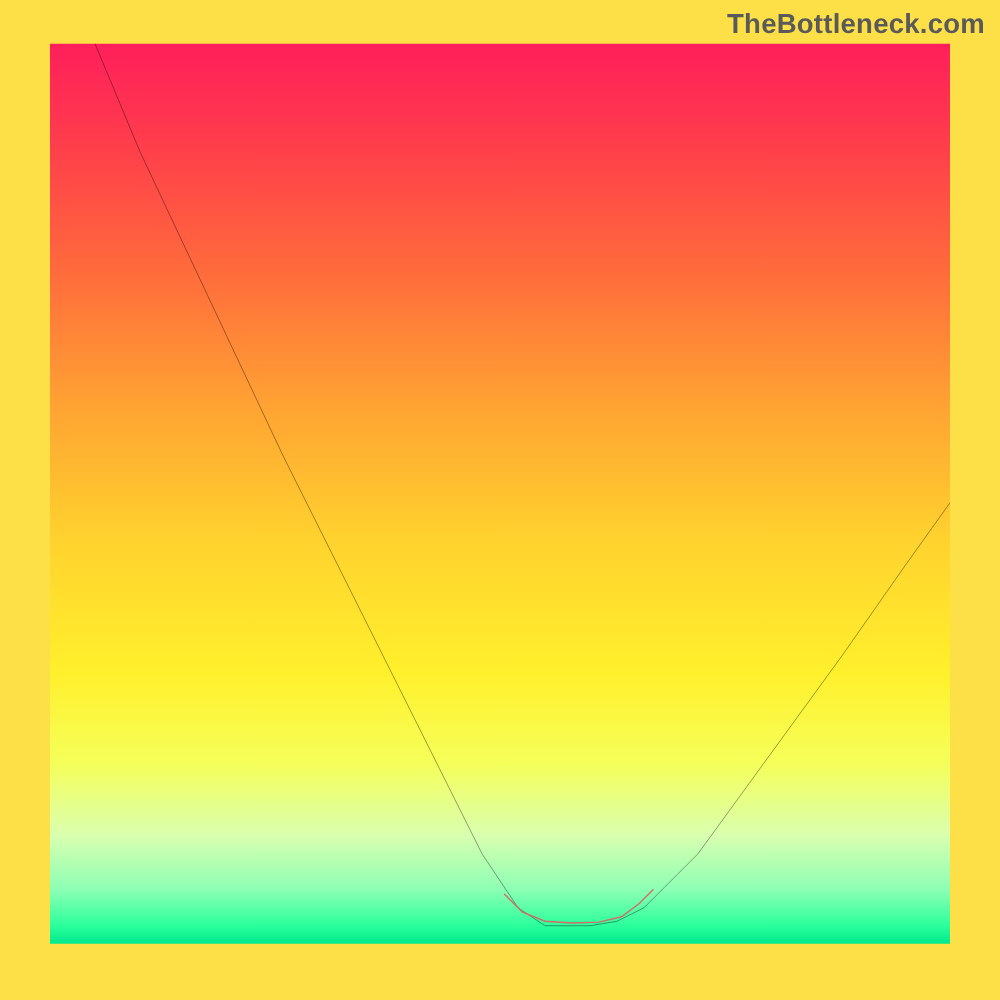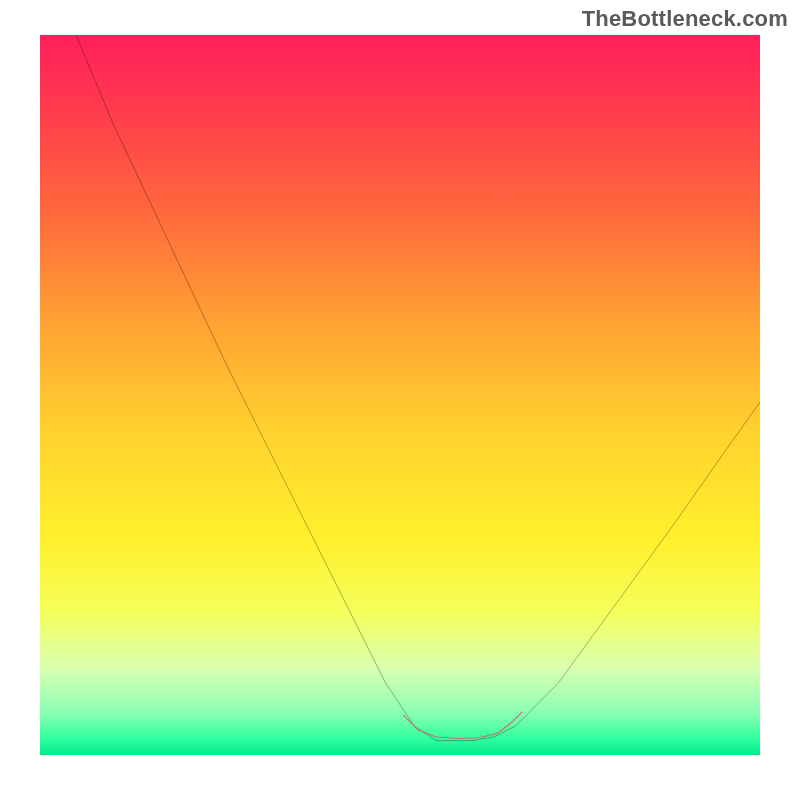--- a/index.html
+++ b/index.html
@@ -8,21 +8,21 @@
     width: 800px;
     height: 800px;
     background: #000;
     overflow: hidden;
     font-family: Arial, Helvetica, sans-serif;
   }
   .frame {
     position: relative;
     width: 800px;
     height: 800px;
-    background: #ffffff;
+    background: #fde047;
   }
   .watermark {
     position: absolute;
     top: 6px;
     right: 12px;
     color: #5a5a5a;
     font-size: 22px;
     font-weight: 600;
     letter-spacing: 0.2px;
     z-index: 5;

